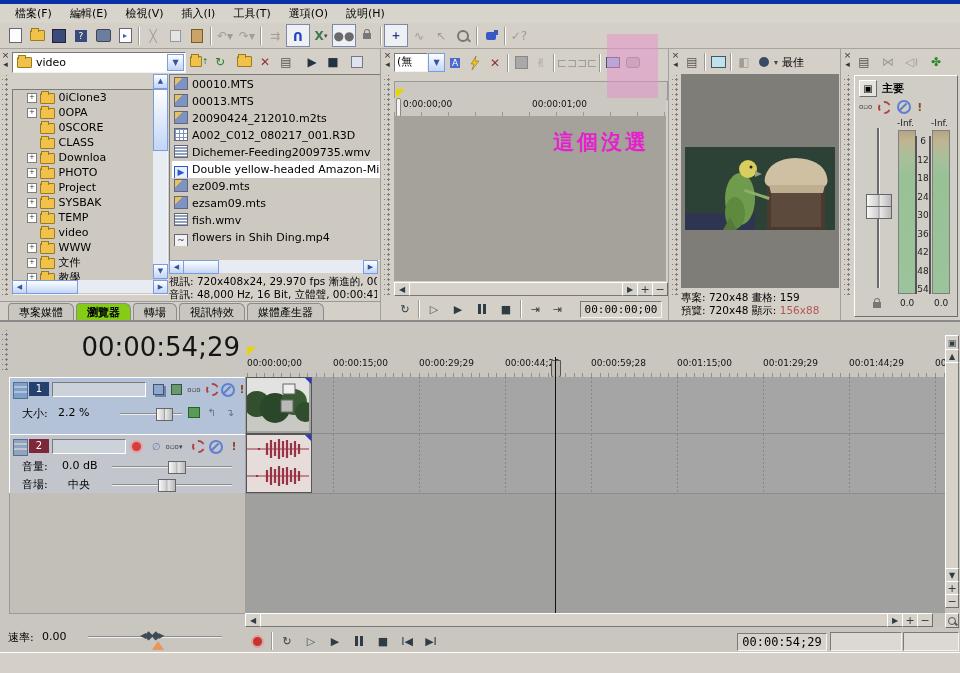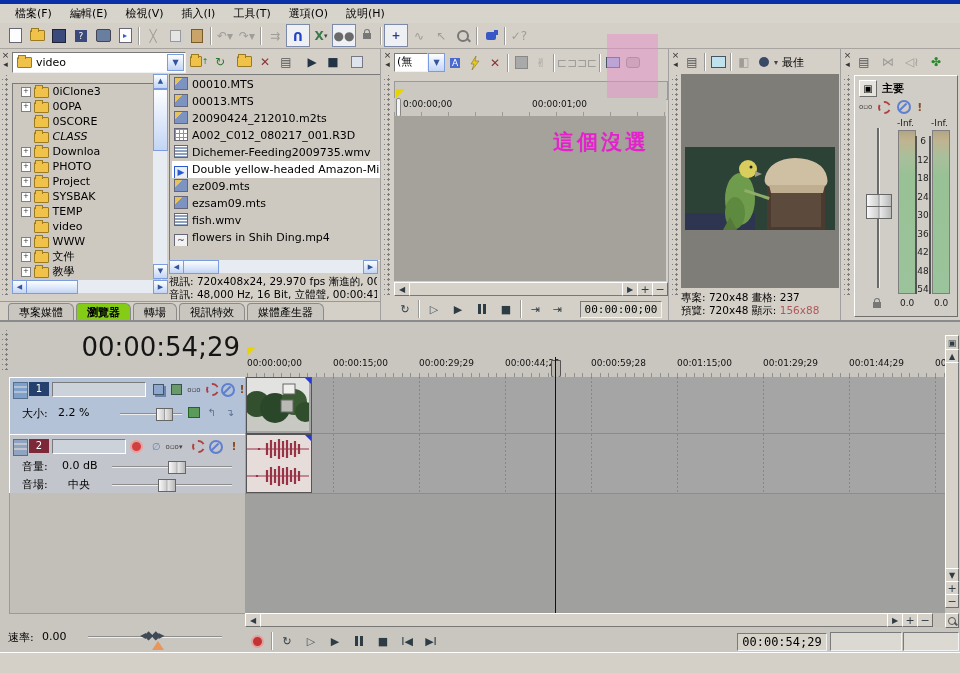--- a/index.html
+++ b/index.html
@@ -152,25 +152,25 @@
         <span class="folder"></span>
       </span>
     <span class="ticon sm abs" style="left:255px;top:3px;color:#833;font-weight:bold;">✕</span>
     <span class="ticon sm abs" style="left:276px;top:3px;">▤</span>
     <span class="ticon sm abs" style="left:302px;top:3px;color:#234;">▶</span>
     <span class="ticon sm abs" style="left:323px;top:3px;color:#234;">■</span>
     <span class="ticon sm abs" style="left:347px;top:3px;">
         <span style="width:10px;height:10px;border:1px solid #778;background:#dfe4ec;"></span>
       </span>
 
-    <div class="abs in" style="left:12px;top:34px;width:140px;height:204px;background:#cdc9c1;overflow:hidden;padding-left:8px;background-image:linear-gradient(90deg,transparent 10px,#9a9a9a 10px,#9a9a9a 11px,transparent 11px);background-size:1px 4px;background-repeat:repeat-y;">
+    <div class="abs in" style="left:12px;top:40px;width:140px;height:204px;background:#cdc9c1;overflow:hidden;padding-left:14px;background-image:linear-gradient(90deg,transparent 10px,#9a9a9a 10px,#9a9a9a 11px,transparent 11px);background-size:1px 4px;background-repeat:repeat-y;">
       <div class="trow"><span class="exp">+</span><span class="folder"></span> <span>0iClone3</span></div>
       <div class="trow"><span class="exp">+</span><span class="folder"></span> <span>0OPA</span></div>
       <div class="trow" style="padding-left:13px;"><span class="folder"></span> <span>0SCORE</span></div>
-      <div class="trow" style="padding-left:13px;font-style:italic;"><span class="folder"></span> <span>CLASS</span></div>
+      <div class="trow" style="padding-left:13px;"><span class="folder"></span> <span>CLASS</span></div>
       <div class="trow"><span class="exp">+</span><span class="folder"></span> <span>Downloa</span></div>
       <div class="trow"><span class="exp">+</span><span class="folder"></span> <span>PHOTO</span></div>
       <div class="trow"><span class="exp">+</span><span class="folder"></span> <span>Project</span></div>
       <div class="trow"><span class="exp">+</span><span class="folder"></span> <span>SYSBAK</span></div>
       <div class="trow"><span class="exp">+</span><span class="folder"></span> <span>TEMP</span></div>
       <div class="trow" style="padding-left:13px;"><span class="folder"></span> <span>video</span></div>
       <div class="trow"><span class="exp">+</span><span class="folder"></span> <span>WWW</span></div>
       <div class="trow"><span class="exp">+</span><span class="folder"></span> <span>文件</span></div>
       <div class="trow"><span class="exp">+</span><span class="folder"></span> <span>教學</span></div>
       <div class="trow" style="margin-left:-8px;"><span class="exp">+</span><span style="display:inline-block;width:12px;height:8px;background:#b8bcc8;border:1px solid #667;"></span> <span>(F:)</span></div>
@@ -322,21 +322,21 @@
         <ellipse cx="55" cy="52" rx="15" ry="26" fill="#6f9c4c"></ellipse>
         <ellipse cx="50" cy="66" rx="10" ry="16" fill="#5d8a3e"></ellipse>
         <circle cx="63" cy="22" r="9" fill="#d9cd5e"></circle>
         <circle cx="66" cy="20" r="1.5" fill="#222"></circle>
         <path d="M70 24 L77 27 L70 30 Z" fill="#9a9a88"></path>
         <path d="M45 70 L38 83 L52 83 Z" fill="#55783a"></path>
         <rect x="60" y="42" width="26" height="3" fill="#8fae6a" transform="rotate(18 60 42)"></rect>
       </svg>
     </div>
     <div class="abs" style="left:12px;top:242px;width:158px;height:27px;line-height:13px;font-size:10.5px;white-space:nowrap;overflow:hidden;">
-      <div><span>專案:</span> <span>720x48</span>&nbsp;<span>畫格:</span> <span>237</span></div>
+      <div><span>專案:</span> <span>720x48</span>&nbsp;<span>畫格:</span> <span>159</span></div>
       <div><span>預覽:</span> <span>720x48</span>&nbsp;<span>顯示:</span> <span style="color:#b05858;">156x88</span></div>
     </div>
   </div>
 
   <div class="abs" style="left:840px;top:49px;width:120px;height:271px;background:#d4d0c8;border-left:1px solid #a0a0a0;">
     <div class="abs panelx" style="left:2px;top:2px;width:9px;height:20px;">×<br>◂</div>
     <div class="abs grip" style="left:3px;top:26px;width:7px;height:220px;"></div>
     <div class="abs" style="left:13px;top:2px;width:106px;height:22px;display:flex;align-items:center;gap:4px;">
       <span class="ticon sm">▤</span>
       <span class="ticon sm gray">⋈</span>

